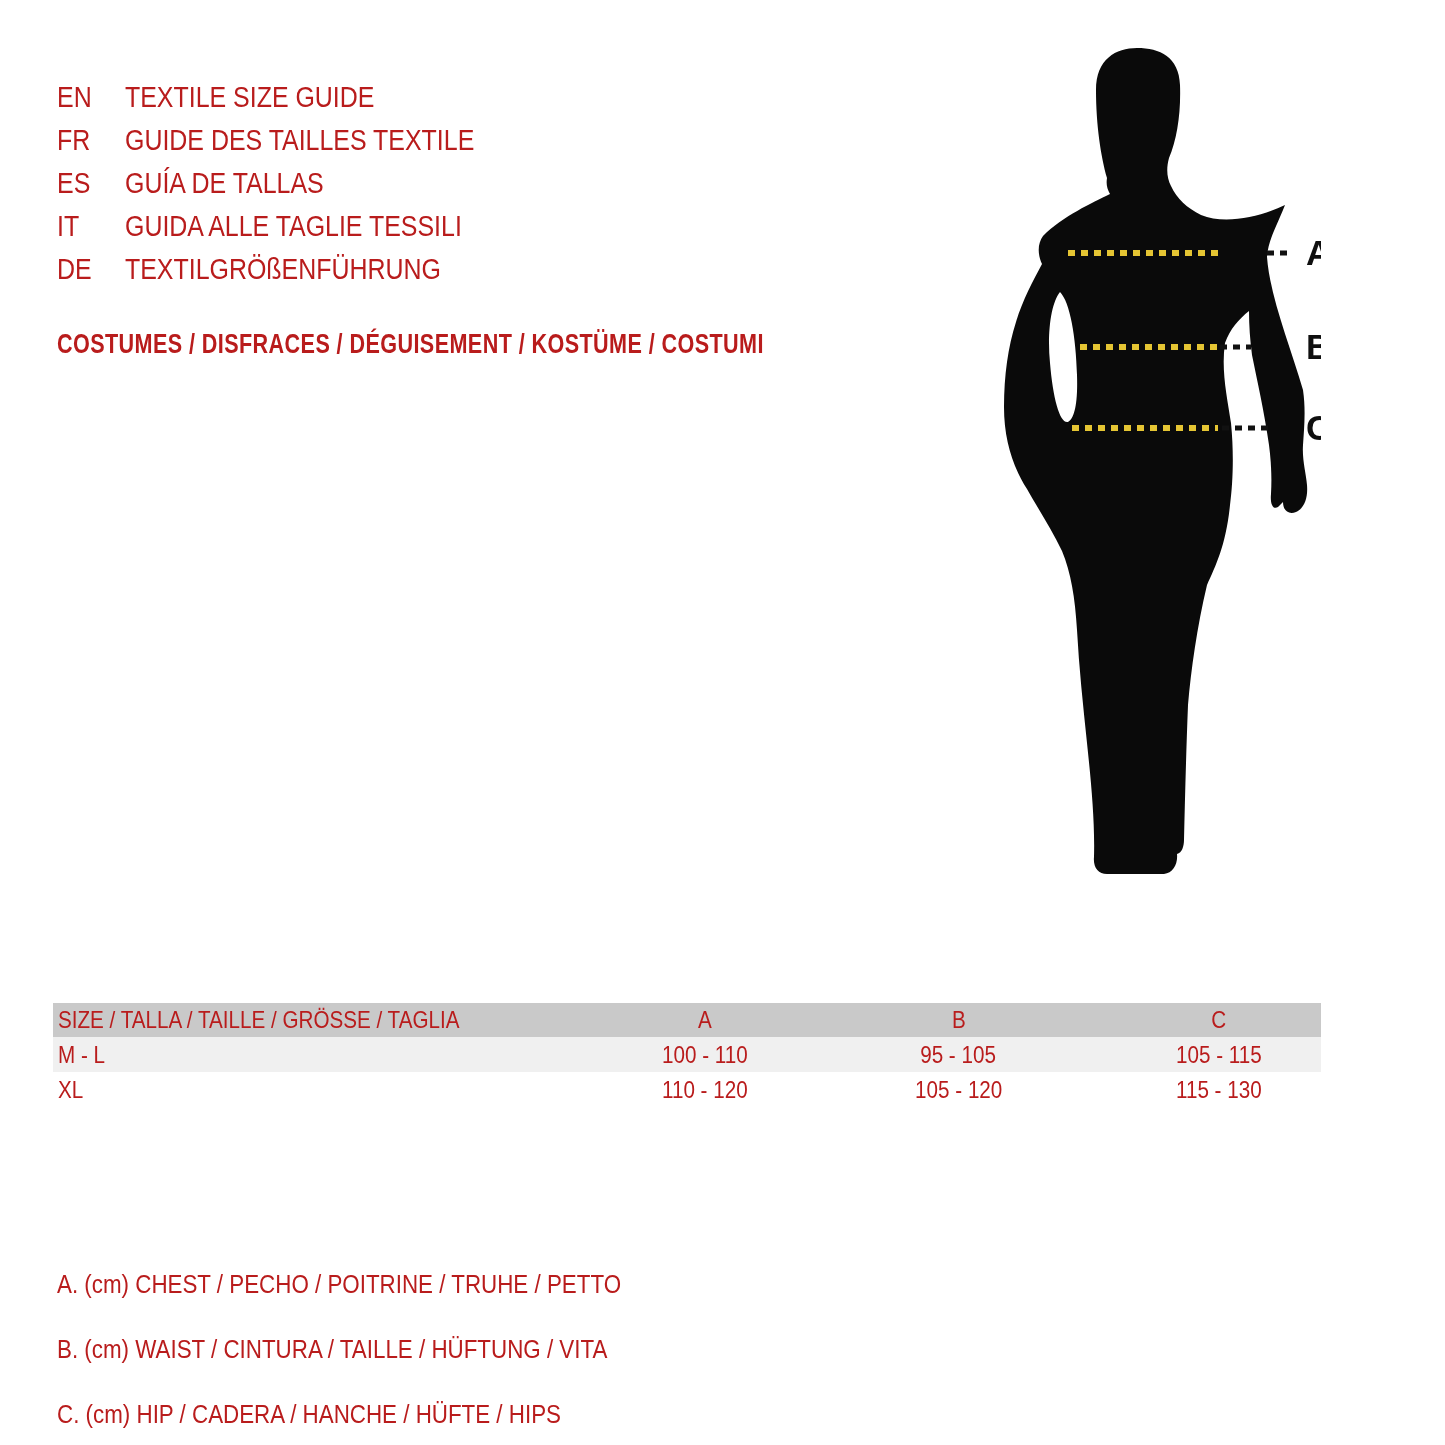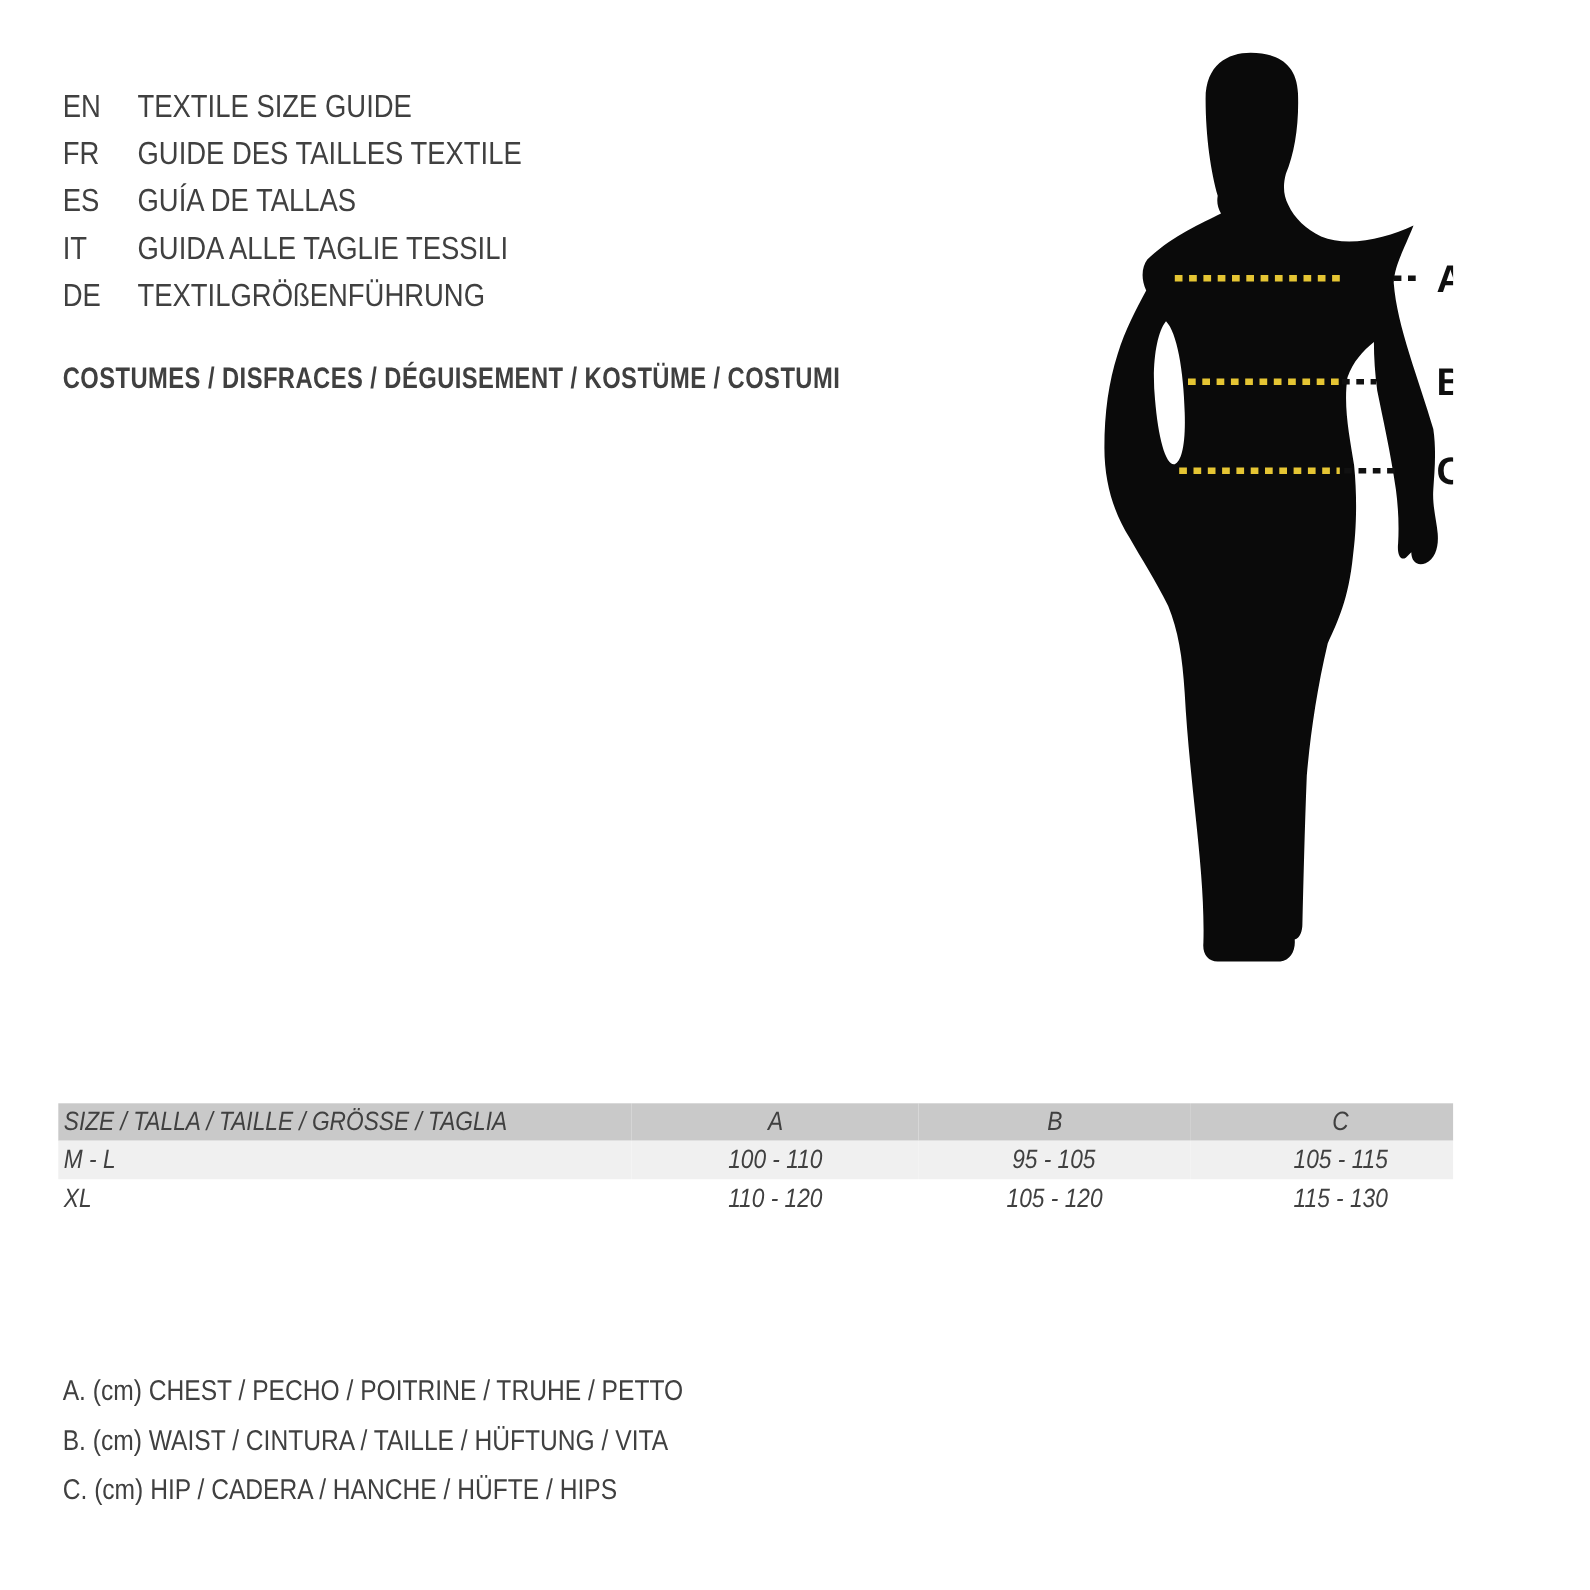--- a/index.html
+++ b/index.html
@@ -2,21 +2,21 @@
 <html><head>
 <meta charset="utf-8">
 <style>
   * { margin:0; padding:0; box-sizing:border-box; }
   html,body { background:#ffffff; }
   .page {
     position:relative;
     width:1321px; height:1445px;
     background:#ffffff;
     font-family:"Liberation Sans", sans-serif;
-    color:#404040;
+    color:#b91c1c;
     overflow:hidden;
   }
   .abs { position:absolute; }
 
   
   .cx  { display:inline-block; transform:scaleX(.86); transform-origin:0 50%; white-space:nowrap; }
   .cxc { display:inline-block; transform:scaleX(.86); transform-origin:50% 50%; white-space:nowrap; }
 
   
   .lang-list { left:57px; top:76px; font-size:29px; font-weight:500; }
@@ -27,35 +27,35 @@
   .category .cx { transform:scaleX(.8); }
 
   
   .figure { left:980px; top:45px; width:360px; height:860px; }
   .figure text { font-family:"Liberation Sans", sans-serif; font-weight:700; font-size:35px; fill:#0f0f0f; }
 
   
   .section-title { left:57px; top:949px; font-size:27px; font-weight:500; }
 
   
-  .size-table { left:53px; top:1003px; width:1372px; border-collapse:collapse; table-layout:fixed; font-size:24px;font-style:italic; }
+  .size-table { left:53px; top:1003px; width:1372px; border-collapse:collapse; table-layout:fixed; font-size:24px; }
   .size-table col.c0 { width:38%; }
   .size-table col.c1 { width:19%; }
   .size-table col.c2 { width:18%; }
   .size-table col.c3 { width:25%; }
   .size-table th, .size-table td { font-weight:400; padding:0; }
   .size-table thead tr { height:34px; }
   .size-table tbody tr { height:35px; }
   .size-table th:first-child, .size-table td:first-child { text-align:left; padding-left:5px; }
   .size-table th, .size-table td { text-align:center; }
   .size-table .c-col { padding-right:70px; }
 
   
   .legend { left:57px; top:1242px; font-size:26px; font-weight:500; }
-  .legend-item { height:45px; line-height:45px; }
+  .legend-item { height:45px; line-height:45px;margin-top:20px; }
 </style>
 </head>
 <body>
 
 <div class="page">
 
   <div class="abs lang-list">
     <div class="lang-row">
       <span><span class="cx">EN</span></span>
       <span><span class="cx">TEXTILE SIZE GUIDE</span></span>

